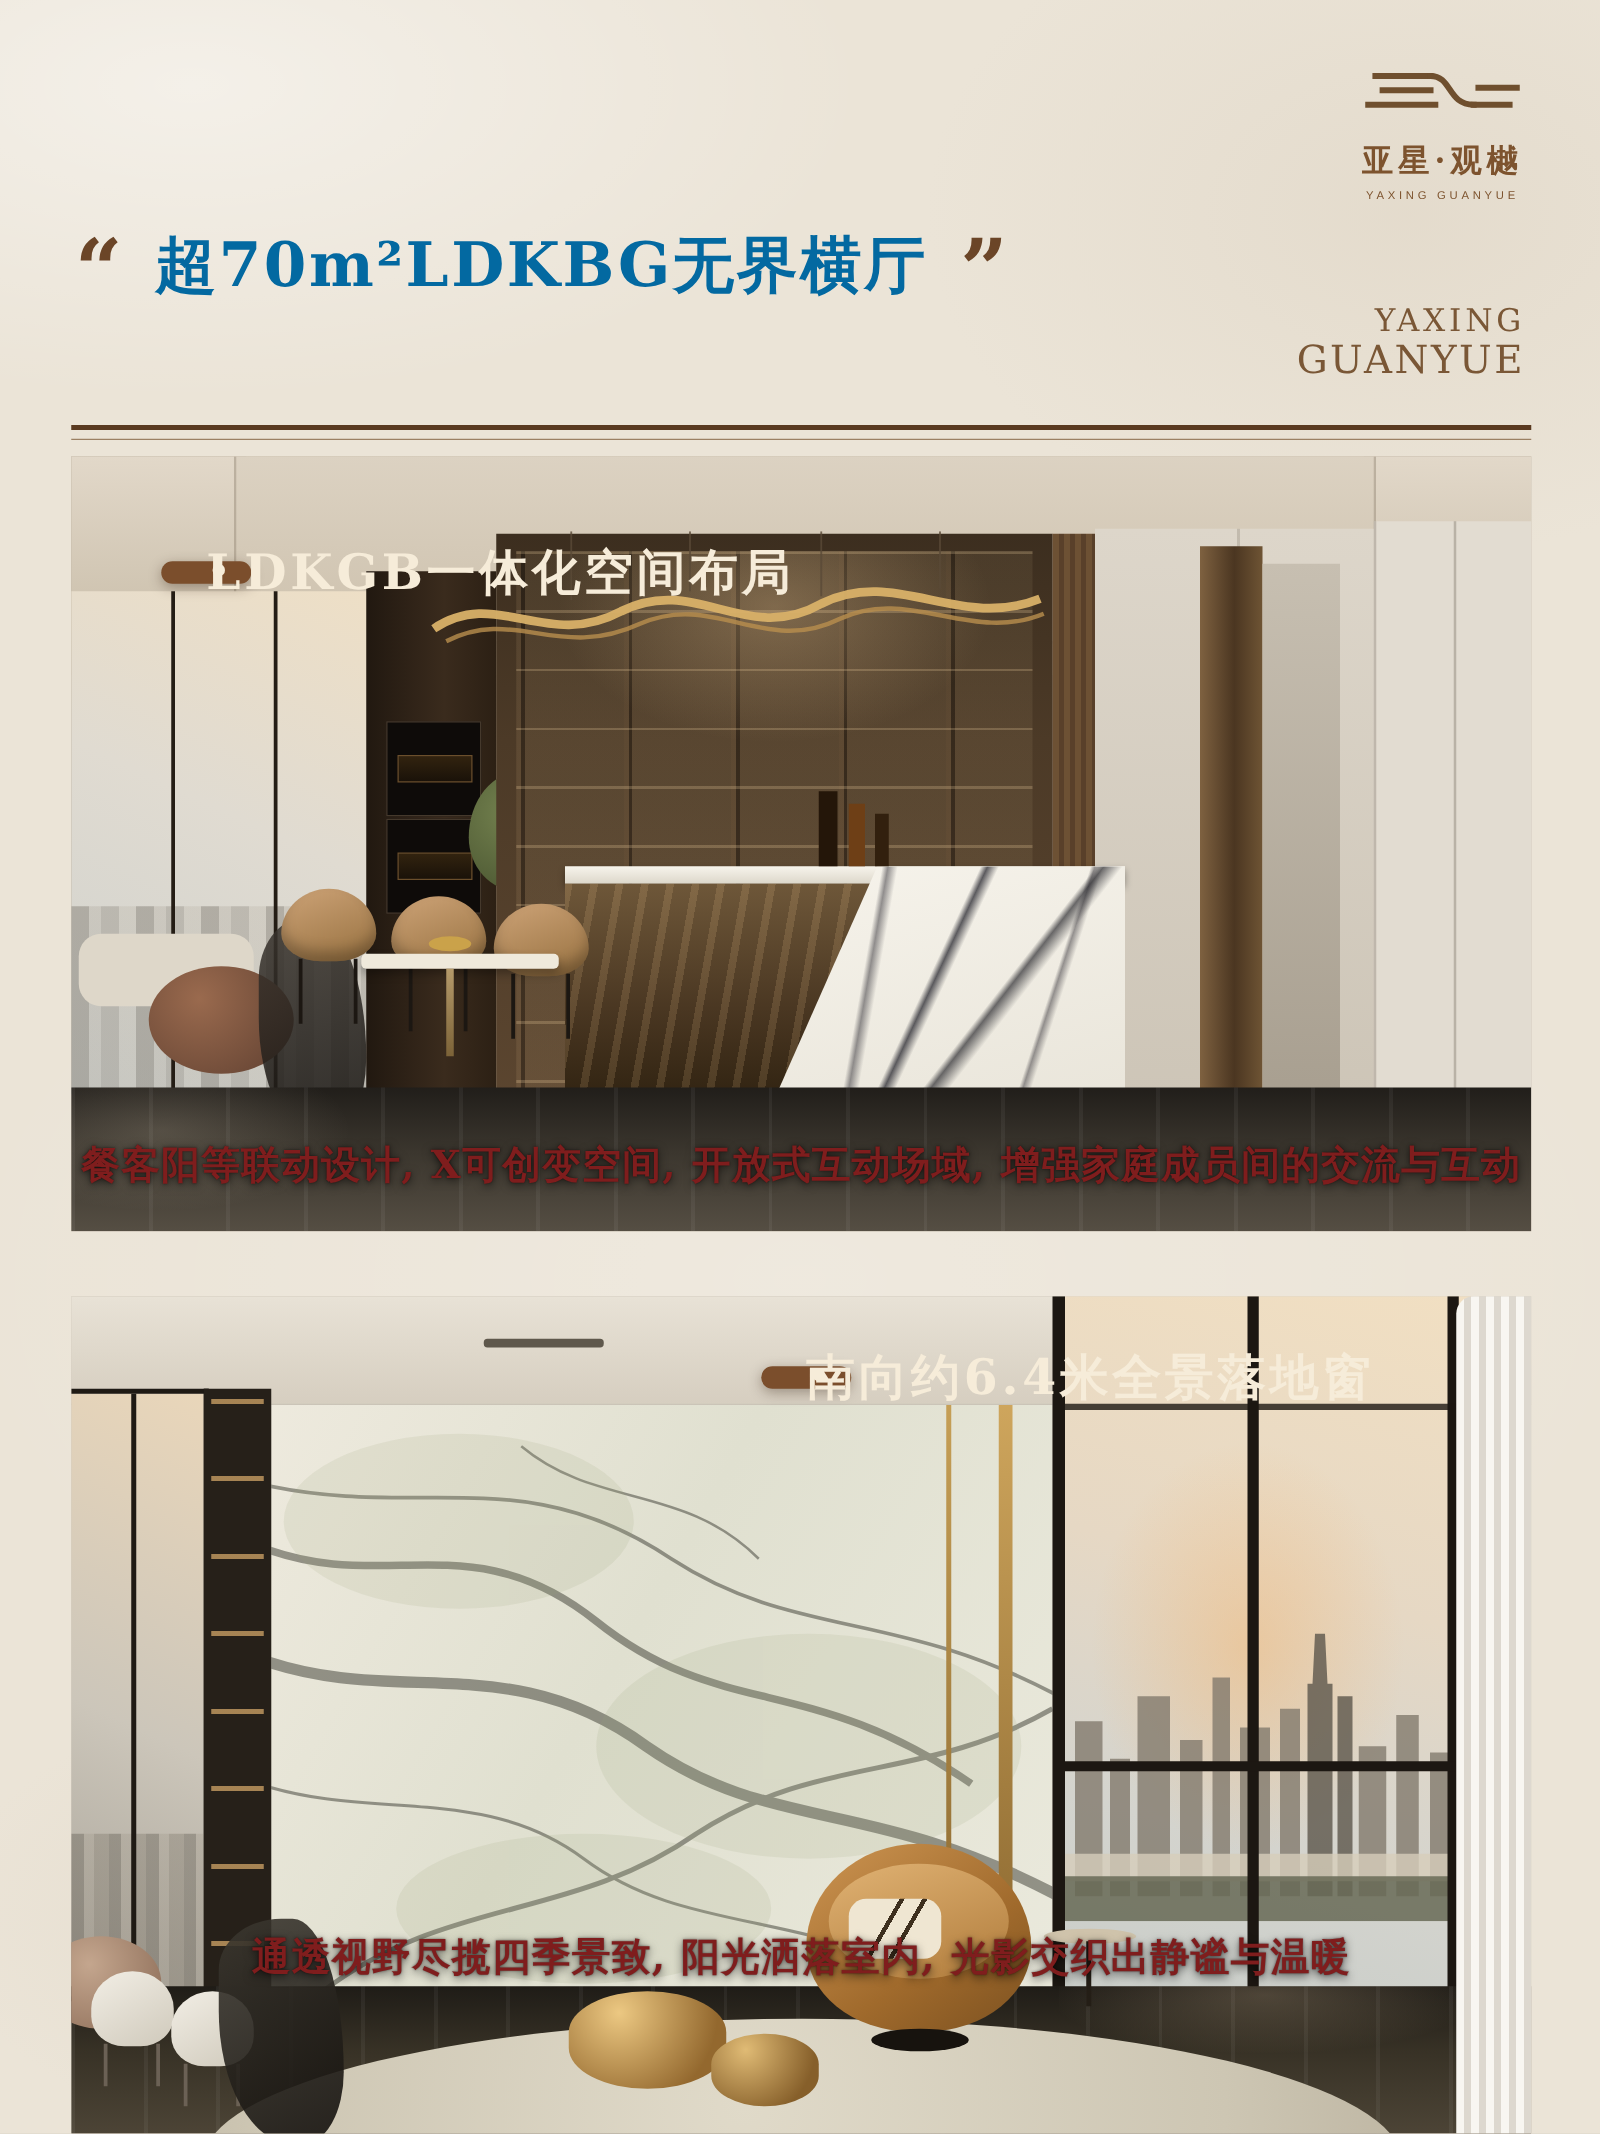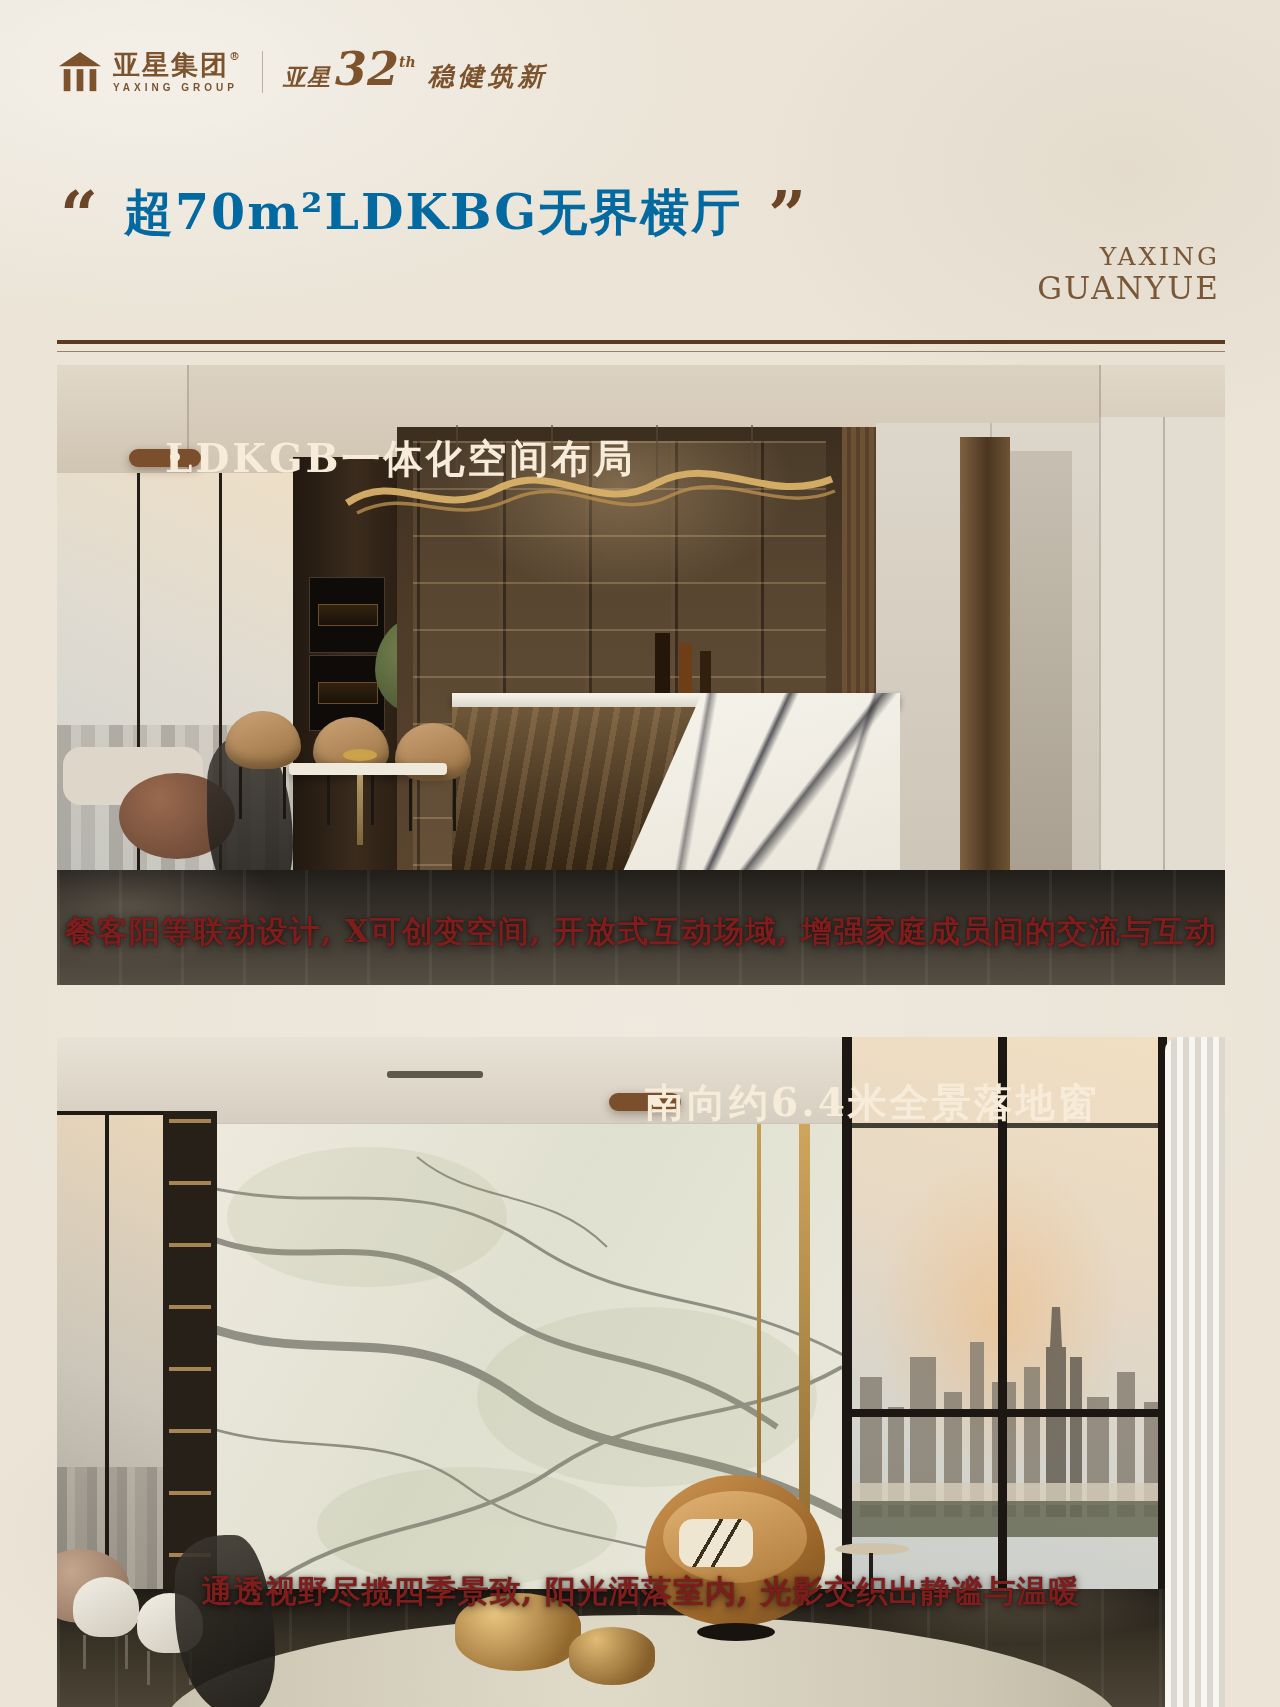--- a/index.html
+++ b/index.html
@@ -141,21 +141,21 @@
   .badge{display:flex;align-items:center;background:#7b4e2c;border-radius:36px;
     padding:9px 36px;box-shadow:0 3px 10px rgba(40,20,5,.35);white-space:nowrap;}
   .badge .dot{font-size:34px;color:#f6ecd9;line-height:1;margin-right:22px;}
   .badge .label{font-size:39px;font-weight:bold;color:#f6ecd9;letter-spacing:3px;line-height:1.2;}
   .badge1{left:72px;top:84px;}
   .badge2{left:552px;top:56px;}
   .photo-caption{left:0;width:100%;text-align:center;color:#7f1d1d;
     font-size:31px;font-weight:600;letter-spacing:1px;
     text-shadow:0 2px 8px rgba(0,0,0,.65), 0 0 2px rgba(0,0,0,.5);white-space:nowrap;}
   .caption1{top:546px;}
-  .caption2{top:534px;}
+  .caption2{top:508px;}
   .watermark{position:absolute;right:58px;top:1044px;font-size:10px;color:#000000;letter-spacing:3px;}
 
   
   .p2-ceiling{left:0;top:0;width:100%;height:86px;
     background:linear-gradient(180deg,#e8e2d6 0%,#d6cec0 100%);
     border-bottom:1px solid rgba(90,80,65,.2);}
   .p2-vent{left:330px;top:34px;width:96px;height:7px;background:#5f584c;border-radius:3px;}
   .p2-leftwin{left:0;top:74px;width:106px;height:482px;
     background:linear-gradient(205deg,#e9d6ba 0%,#ccc6ba 55%,#a7a298 100%);
     border:4px solid #1f1a14;border-left:none;}
@@ -215,40 +215,35 @@
   .p2-sidetable .leg{left:34px;top:10px;width:4px;height:52px;background:#241e16;}
 
   .el{position:absolute;}
 </style>
 </head>
 <body>
 
 <div class="poster">
   <div class="paper-texture"></div>
 
-  <div class="logo-left">
-    <svg class="glogo-icon" viewBox="0 0 48 44">
-      <path d="M24 1 L46 16 H2 Z" fill="#7d532e"></path>
-      <rect x="7" y="19" width="7" height="23" fill="#7d532e"></rect>
-      <rect x="20.5" y="19" width="7" height="23" fill="#7d532e"></rect>
-      <rect x="34" y="19" width="7" height="23" fill="#7d532e"></rect>
+
+  <div class="logo-right">
+    <svg class="blogo-mark" viewBox="0 0 132 48">
+      <g stroke="#6f4f2e" stroke-width="5" fill="none" stroke-linecap="square">
+        <line x1="10" y1="7" x2="56" y2="7"></line>
+        <line x1="16" y1="19" x2="56" y2="19"></line>
+        <line x1="4" y1="31" x2="60" y2="31"></line>
+        <path d="M56 7 C74 7 70 31 92 31"></path>
+        <line x1="96" y1="17" x2="128" y2="17"></line>
+        <line x1="92" y1="31" x2="122" y2="31"></line>
+      </g>
     </svg>
-    <div class="glogo-text">
-      <div class="glogo-cn"><span>亚星集团</span><sup class="glogo-reg">®</sup></div>
-      <div class="glogo-en">YAXING GROUP</div>
-    </div>
-    <div class="logo-sep"></div>
-    <div class="anniv">
-      <span class="anniv-pre">亚星</span>
-      <span class="anniv-num">32</span>
-      <span class="anniv-th">th</span>
-      <span class="anniv-slogan">稳健筑新</span>
-    </div>
+    <div class="blogo-cn">亚星·观樾</div>
+    <div class="blogo-en">YAXING GUANYUE</div>
   </div>
-
 
   <div class="hero-row">
     <span class="q q-open">“</span>
     <span class="hero-line1">超70m²LDKBG无界横厅</span>
     <span class="q q-close">”</span>
   </div>
   <div class="hero-side">
     <div class="s1">YAXING</div>
     <div class="s2">GUANYUE</div>
   </div>

